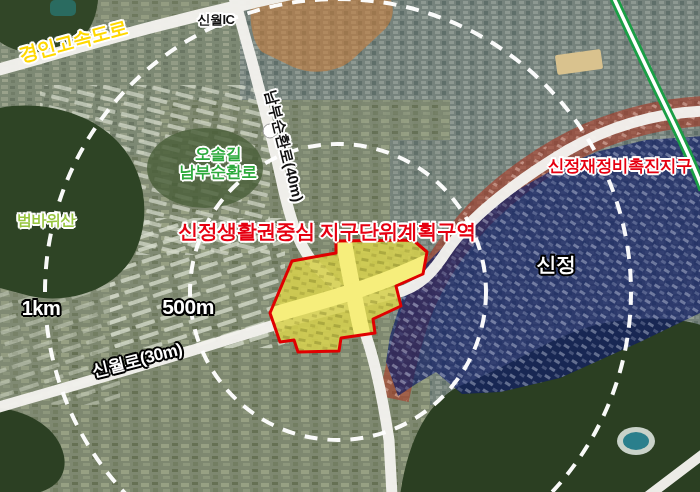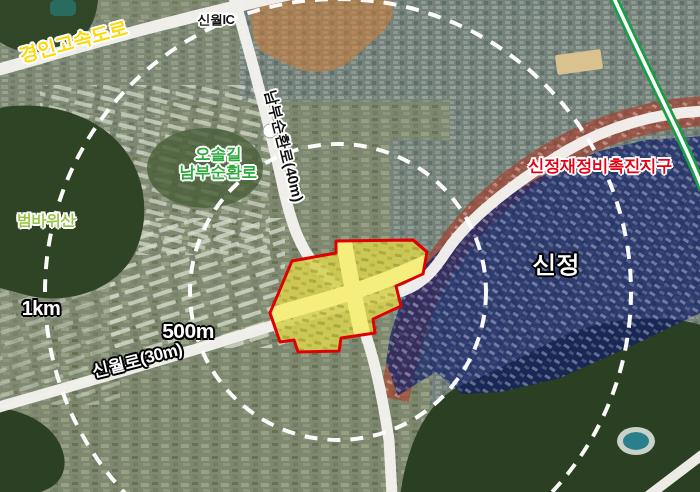--- a/index.html
+++ b/index.html
@@ -21,25 +21,25 @@
   .ob{ 
     text-shadow:-2px 0 0 #000,2px 0 0 #000,0 -2px 0 #000,0 2px 0 #000,
     -1.4px -1.4px 0 #000,1.4px -1.4px 0 #000,-1.4px 1.4px 0 #000,1.4px 1.4px 0 #000;
   }
   .lbl-gyeongin{left:73px;top:41px;font-size:19px;color:#ffd800;transform:translate(-50%,-50%) rotate(-15deg);}
   .lbl-sinwol-ic{left:216px;top:20px;font-size:13px;color:#121212;}
   .lbl-nambu{left:284px;top:146px;font-size:15px;color:#121212;transform:translate(-50%,-50%) rotate(76deg);letter-spacing:0;}
   .lbl-osolgil{left:218px;top:163px;font-size:16px;color:#2daa3c;}
   .lbl-beombawi{left:46px;top:220px;font-size:15px;color:#97c53e;}
   .lbl-plan-title{left:327px;top:231px;font-size:20px;color:#e60011;}
-  .lbl-500m{left:188px;top:307px;font-size:21px;color:#ffffff;margin-top:24px;}
+  .lbl-500m{left:188px;top:307px;font-size:21px;color:#ffffff;}
   .lbl-1km{left:41px;top:308px;font-size:20px;color:#ffffff;}
   .lbl-sinwol-road{left:137px;top:360px;font-size:17px;color:#ffffff;transform:translate(-50%,-50%) rotate(-14deg);}
-  .lbl-maint{left:600px;top:165px;font-size:16.5px;color:#e60011;}
-  .lbl-promo{left:556px;top:264px;font-size:24px;color:#ffffff;}
+  .lbl-maint{left:620px;top:165px;font-size:16.5px;color:#e60011;}
+  .lbl-promo{left:556px;top:264px;font-size:20px;color:#ffffff;}
 </style>
 </head>
 <body>
 
 <div class="stage">
 
   <svg width="700" height="492" viewBox="0 0 700 492">
     <defs>
       <pattern id="pcA" width="17" height="12" patternUnits="userSpaceOnUse">
         <rect width="17" height="12" fill="#7d8974"></rect>
@@ -147,20 +147,21 @@
   </svg>
 
   <div class="lbl ow lbl-gyeongin">경인고속도로</div>
   <div class="lbl ow lbl-sinwol-ic">신월IC</div>
   <div class="lbl ow lbl-nambu">남부순환로(40m)</div>
   <div class="lbl ow lbl-osolgil">
     <div>오솔길</div>
     <div>남부순환로</div>
   </div>
   <div class="lbl ow lbl-beombawi">범바위산</div>
+  <div class="lbl ow lbl-plan-title">신정생활권중심 지구단위계획구역</div>
   <div class="lbl ob lbl-500m">500m</div>
   <div class="lbl ob lbl-1km">1km</div>
   <div class="lbl ob lbl-sinwol-road">신월로(30m)</div>
   <div class="lbl ow lbl-maint">
     <div>신정재정비촉진지구</div>
   </div>
   <div class="lbl ob lbl-promo">
     <div>신정</div>
   </div>
 </div>

